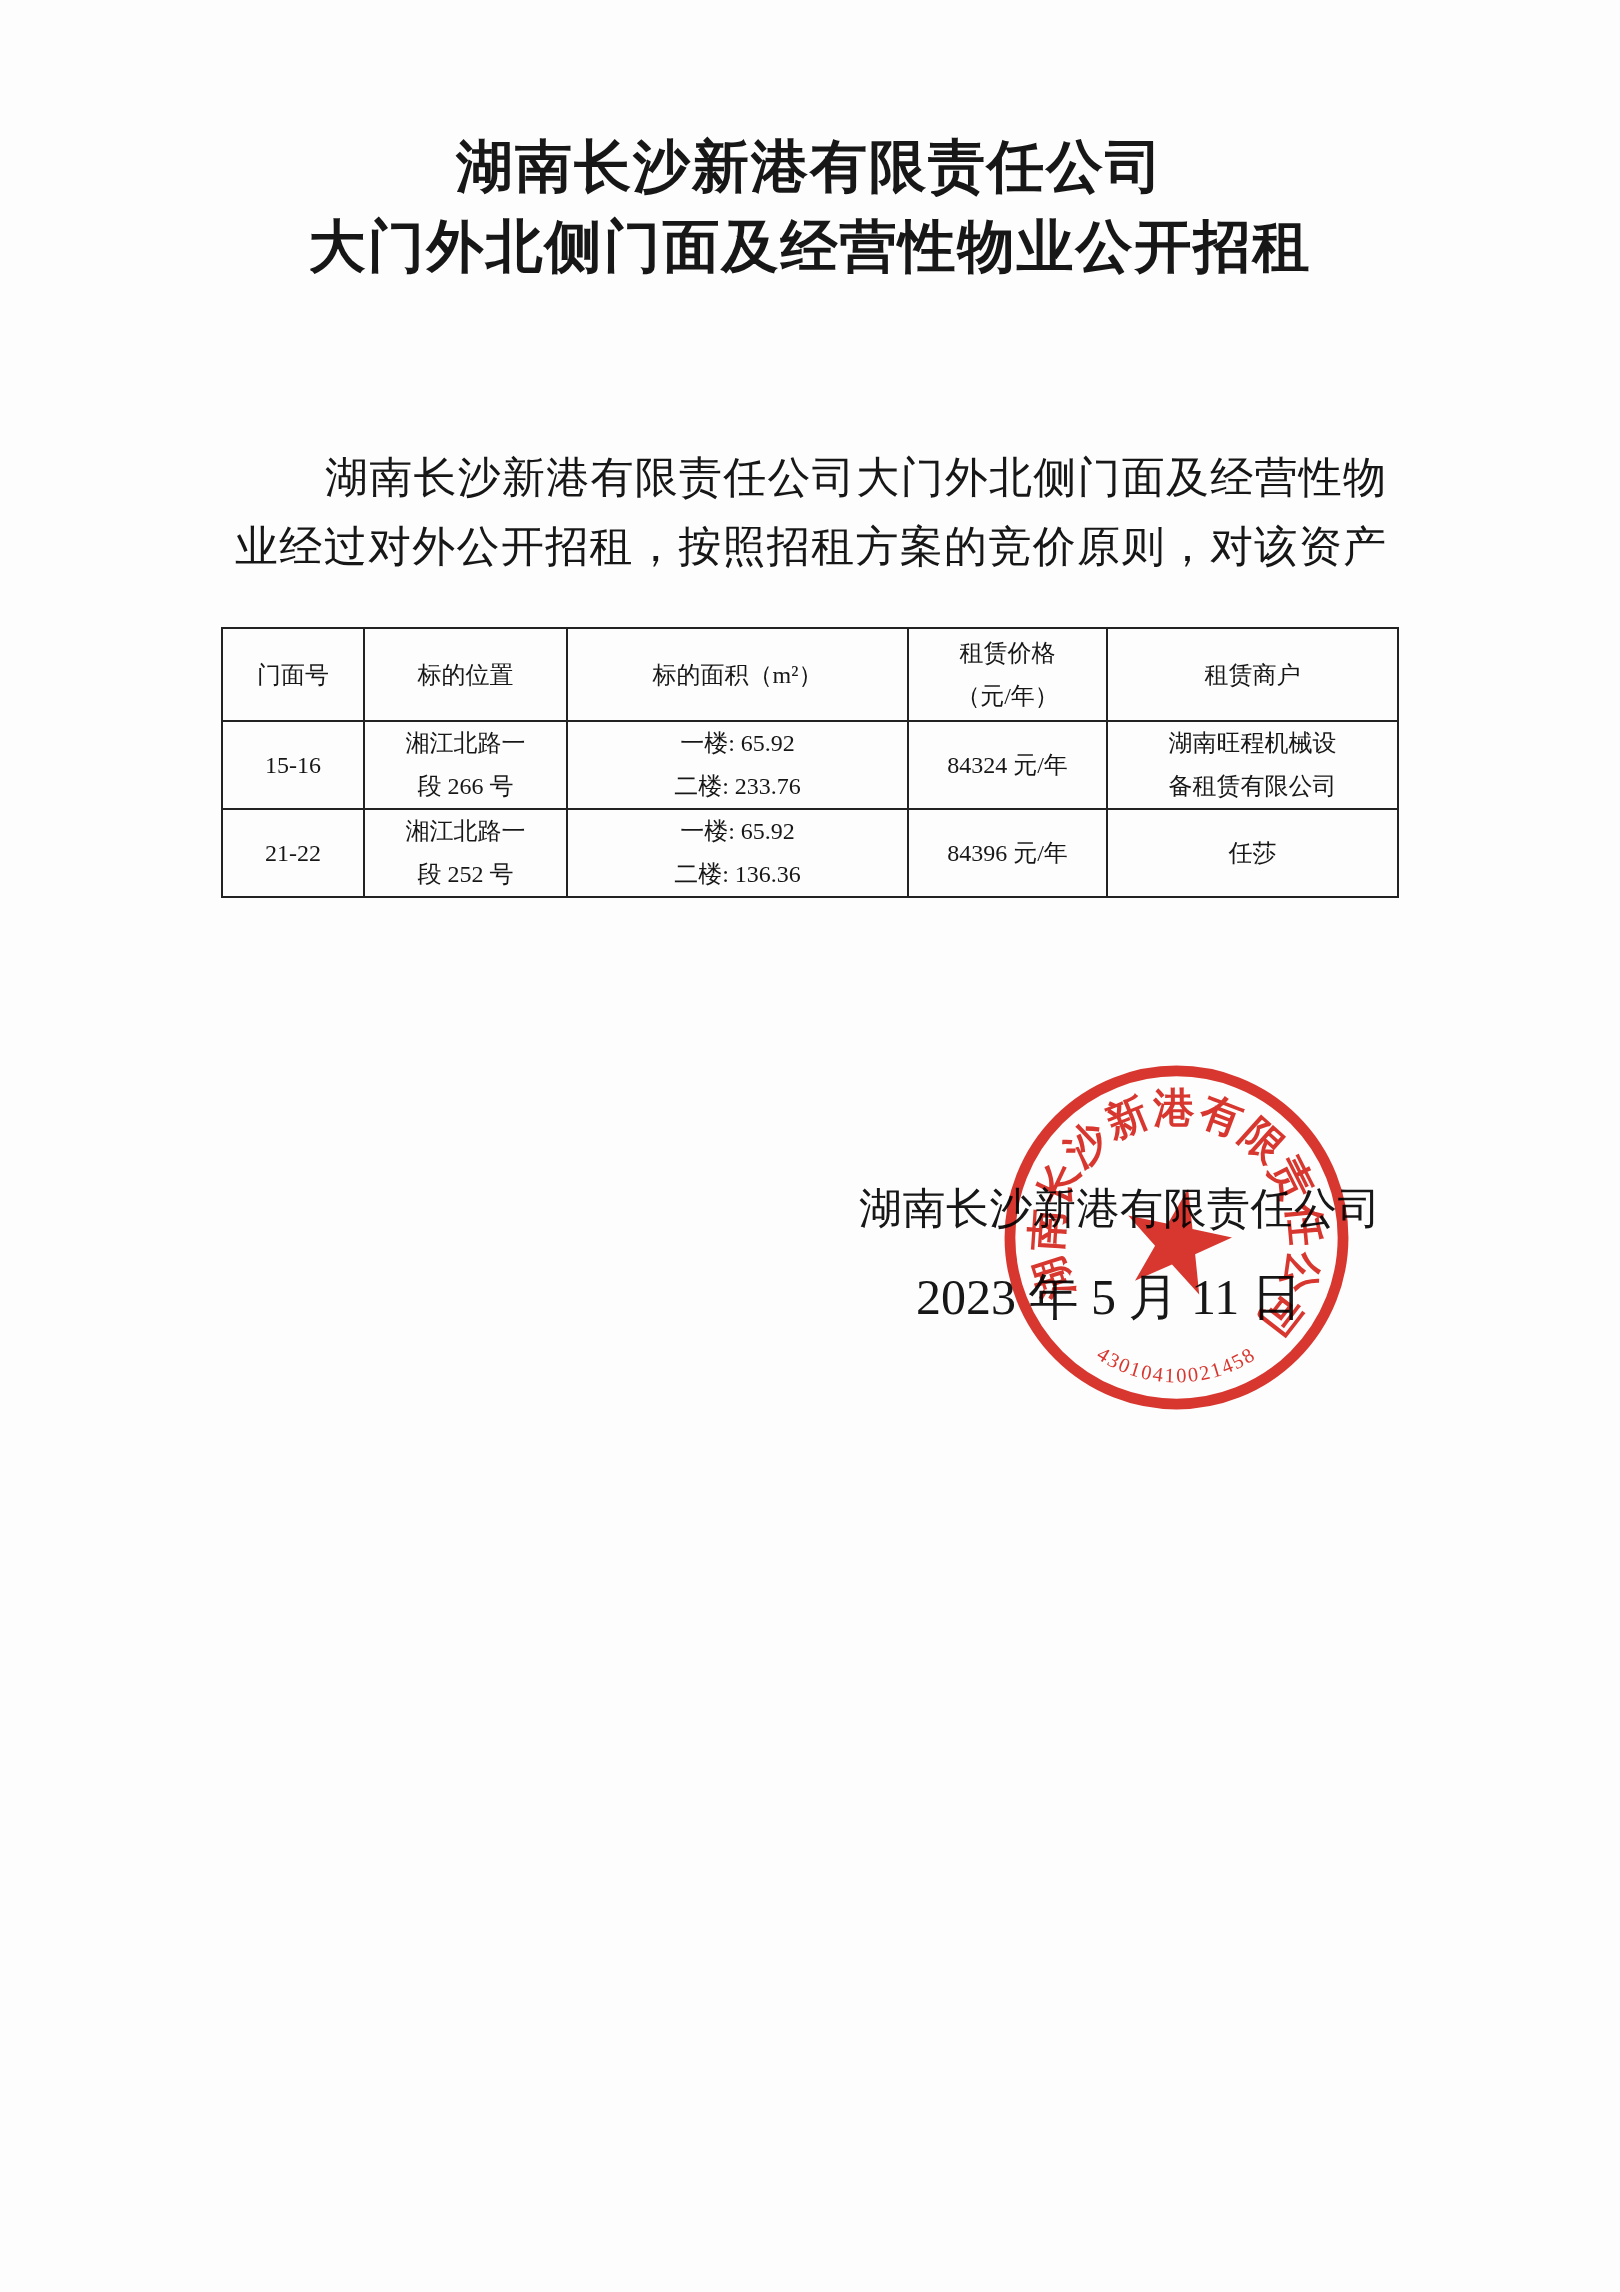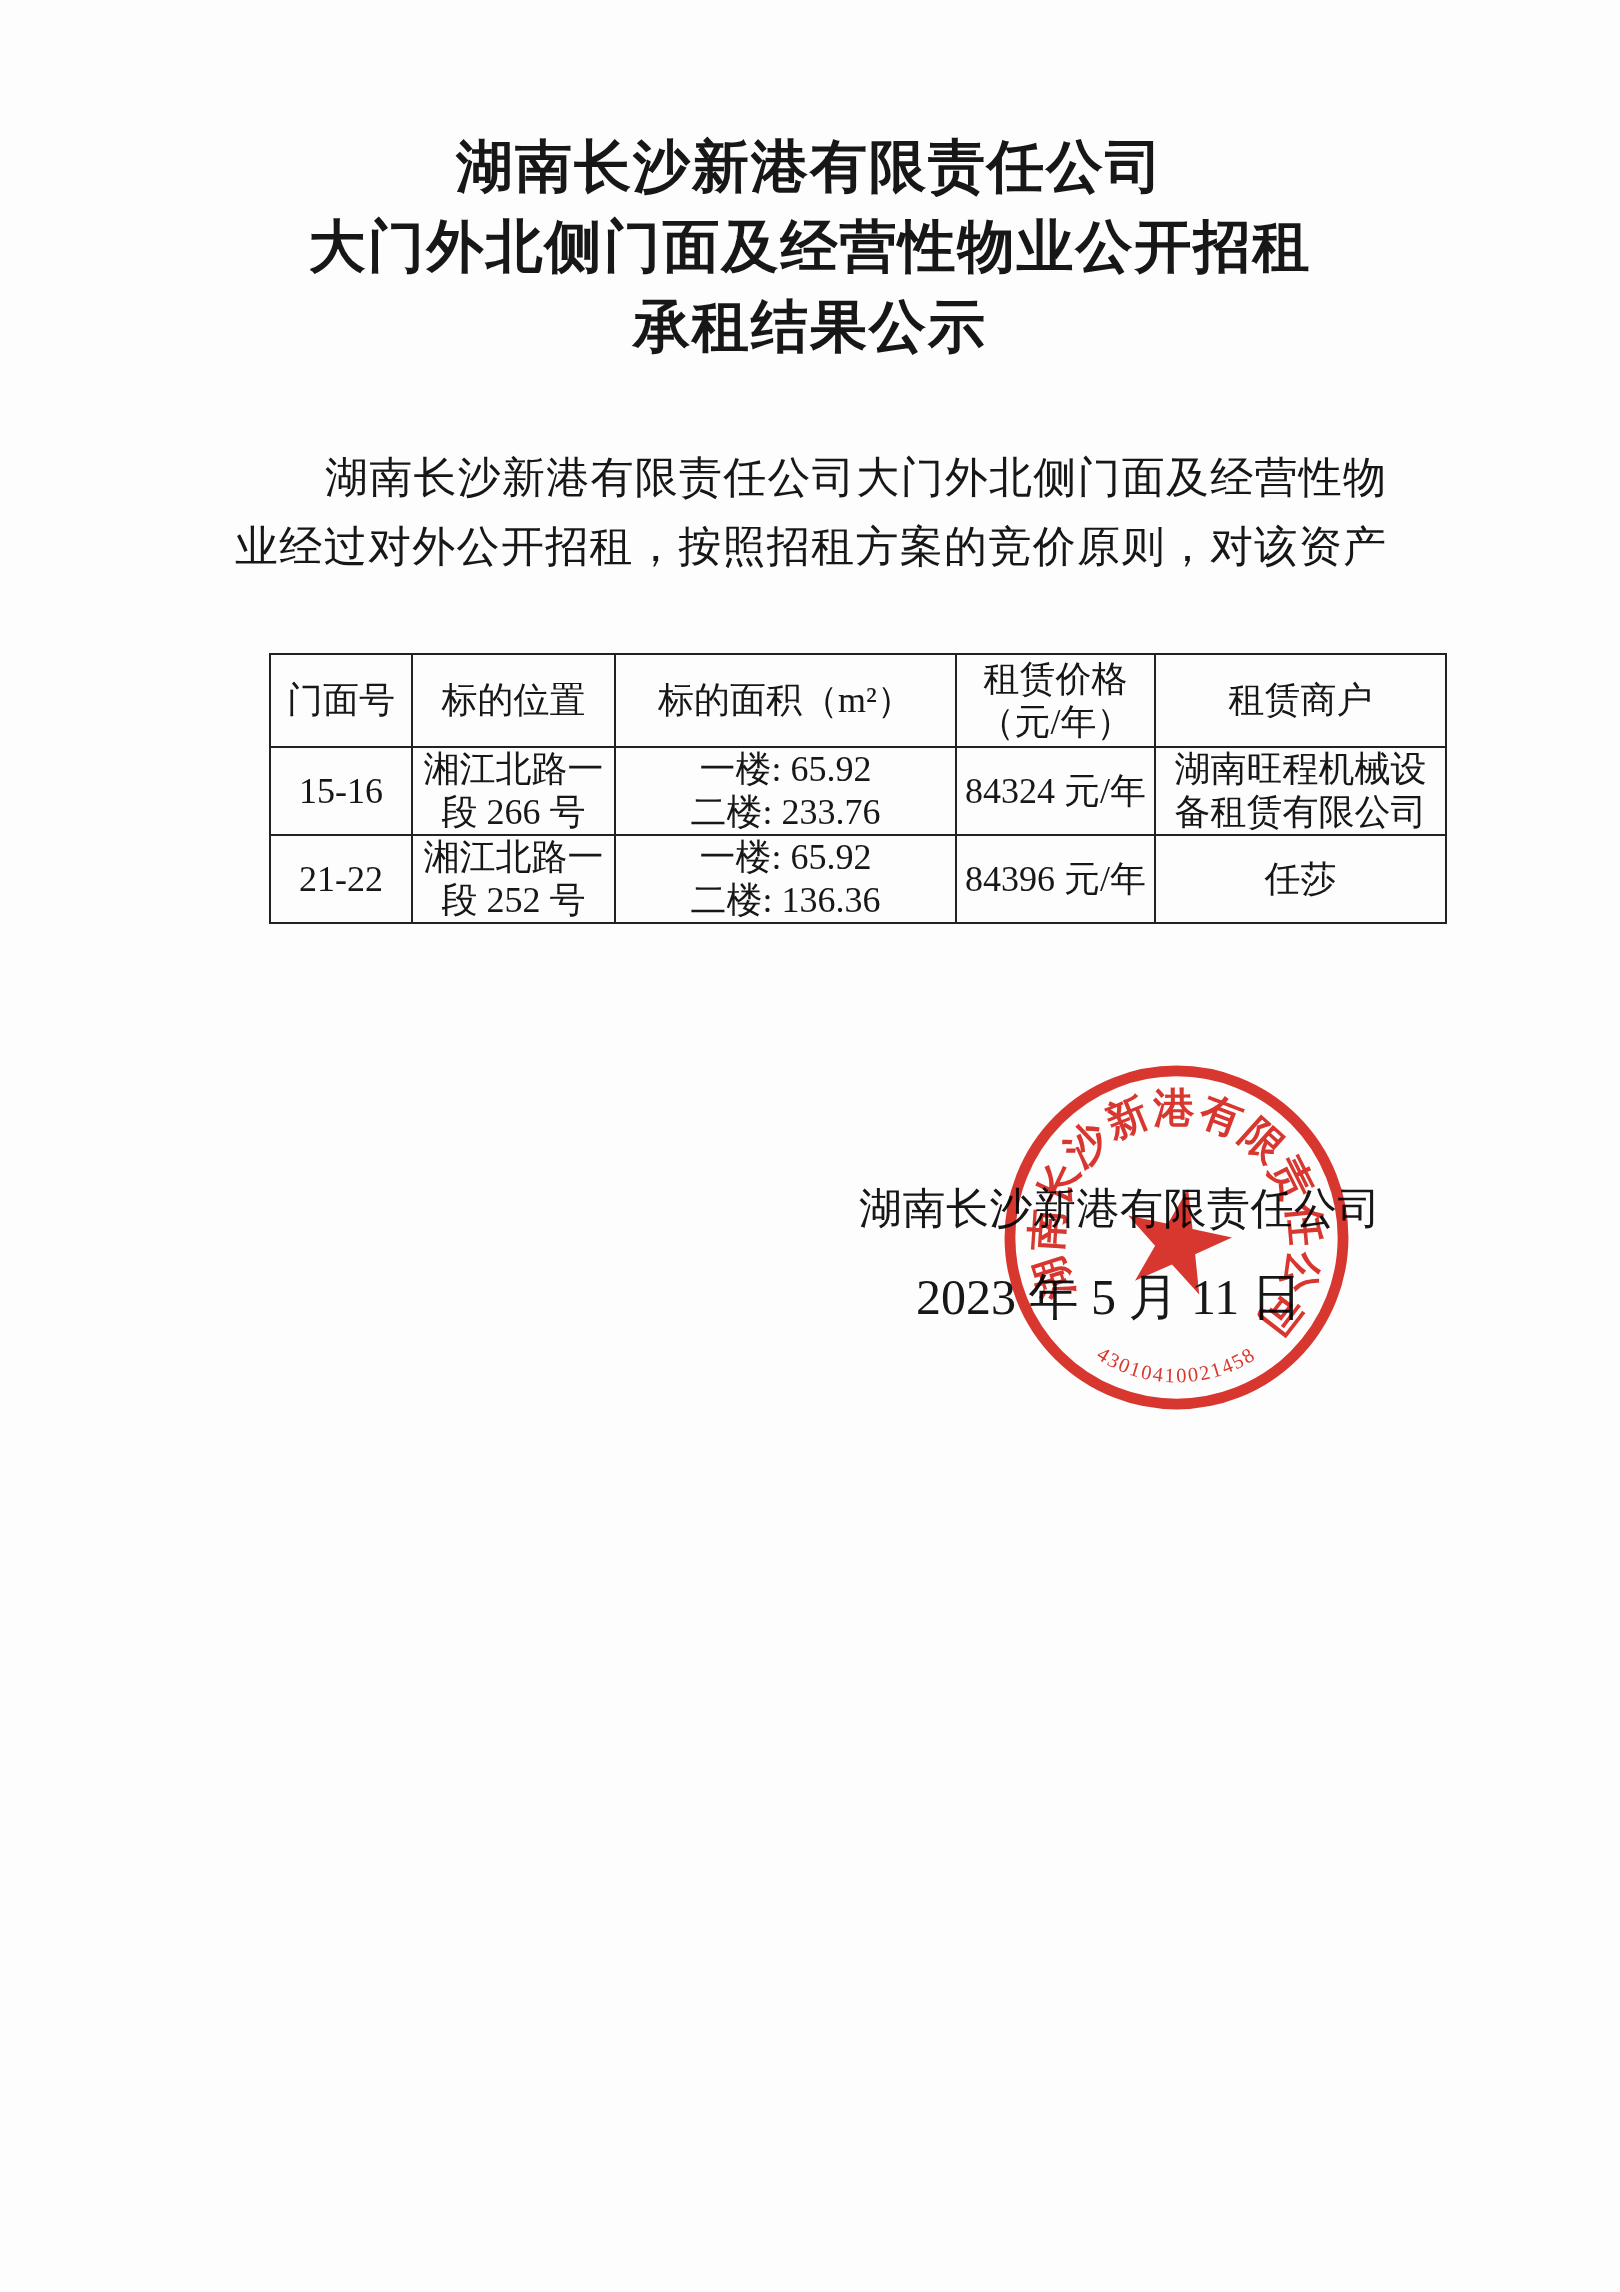--- a/index.html
+++ b/index.html
@@ -33,26 +33,25 @@
     font-size: 43px;
     line-height: 69px;
   }
   .intro .line { text-align: justify; text-align-last: justify; }
   .intro .line.first { text-indent: 90px; }
   .intro .line.last  { text-align: left; text-align-last: left; }
   
   table.rent-table {
     position: absolute;
     left: 221px;
-    top: 653px;
+    top: 627px;
     width: 1176px;
     border-collapse: collapse;
     table-layout: fixed;
-    font-size: 36px;
-    margin-left: 48px;
+    font-size: 24px;
   }
   .rent-table td, .rent-table th {
     border: 2.9px solid #222222;
     padding: 0;
     text-align: center;
     vertical-align: middle;
     font-weight: normal;
     overflow: hidden;
   }
   .rent-table tr.h-row  { height: 93px; }
@@ -96,21 +95,20 @@
   .seal .serial-text { font-size: 21px; letter-spacing: 2px; font-weight: normal; }
 </style>
 </head>
 <body>
 
 <div class="page">
 
   <div class="doc-title">
     <div>湖南长沙新港有限责任公司</div>
     <div>大门外北侧门面及经营性物业公开招租</div>
-    <div>承租结果公示</div>
   </div>
 
   <div class="intro">
     <div class="line first">湖南长沙新港有限责任公司大门外北侧门面及经营性物</div>
     <div class="line">业经过对外公开招租，按照招租方案的竞价原则，对该资产</div>
   </div>
 
   <table class="rent-table">
     <colgroup>
       <col style="width:142px">

